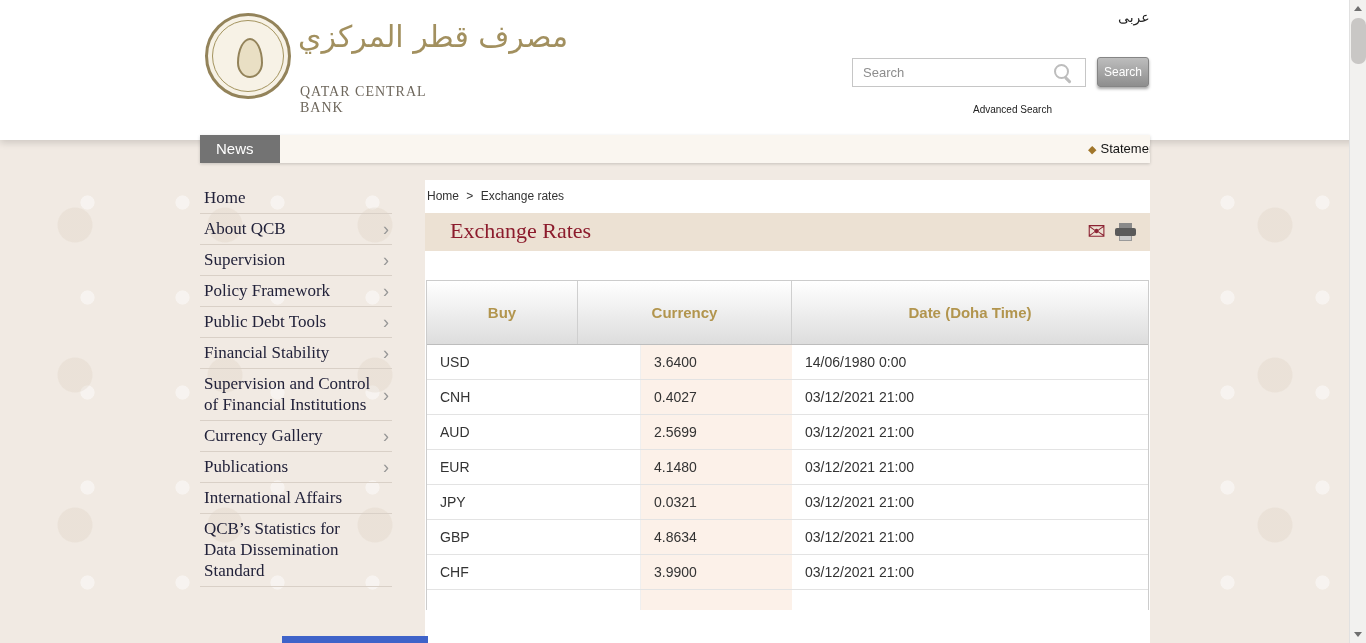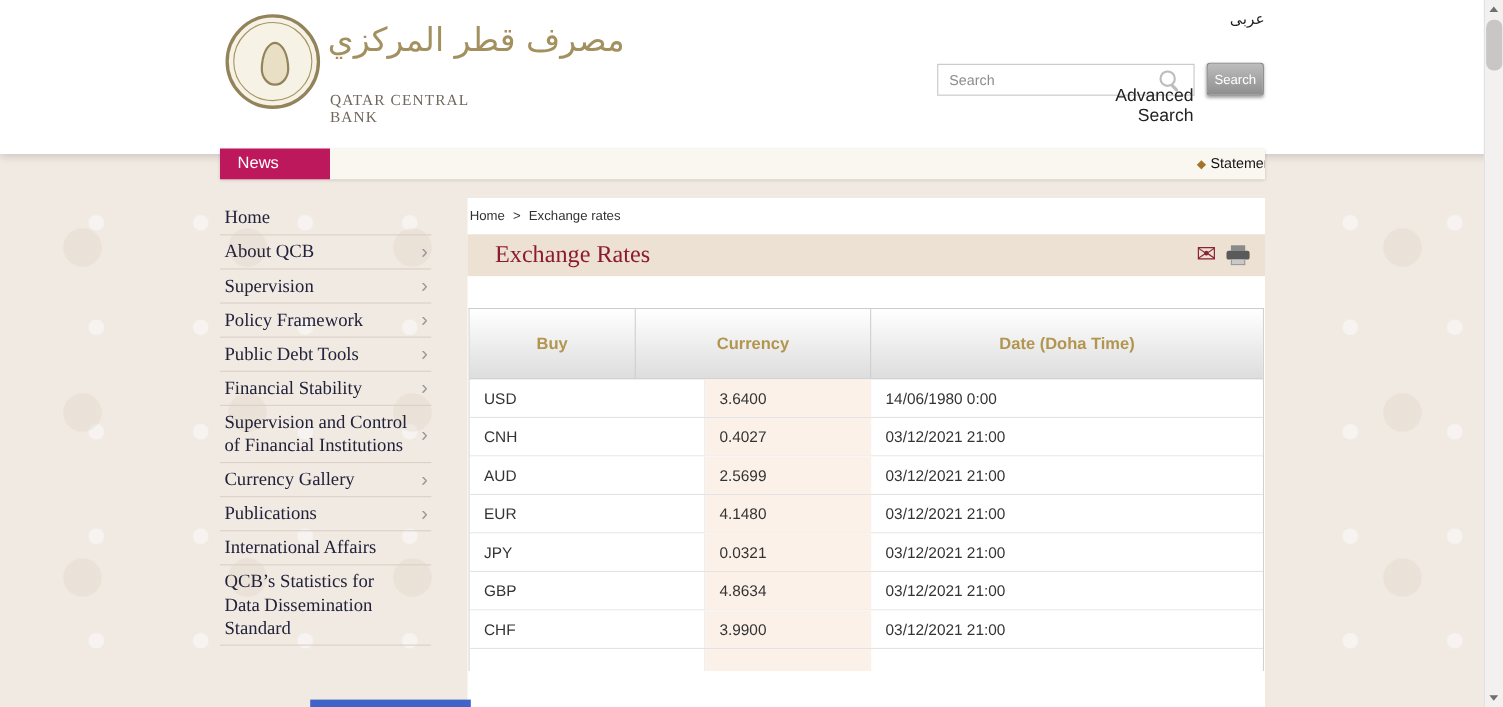--- a/index.html
+++ b/index.html
@@ -62,32 +62,32 @@
     content:""; position:absolute; left:14px; top:14px; width:8px; height:3px;
     background:#bdbdbd; transform:rotate(45deg); transform-origin:0 0; border-radius:2px;
   }
   .search-button {
     position:absolute; left:1097px; top:57px; width:52px; height:30px;
     background:linear-gradient(#bdbdbd, #8e8e8e); color:#ffffff;
     font-size:12px; border:1px solid #858585; border-radius:3px;
     box-shadow:0 2px 3px rgba(0,0,0,0.35); cursor:pointer;
   }
   .advanced-search {
-    position:absolute; left:973px; top:79px; width:112px; text-align:right;
-    font-size:16px; color:#222; cursor:pointer;
+    position:absolute; left:973px; top:104px; width:112px; text-align:left;
+    font-size:10px; color:#222; cursor:pointer;
   }
 
   
   .news-band {
     position:absolute; left:200px; top:135px; width:950px; height:28px;
     background:#faf6f0; box-shadow:0 1px 3px rgba(0,0,0,0.18);
   }
   .news-tab {
-    position:absolute; left:0; top:0; width:100px; height:28px;
-    background:#be185d; color:#fff; font-size:15px; line-height:28px;
+    position:absolute; left:0; top:0; width:80px; height:28px;
+    background:#737373; color:#fff; font-size:15px; line-height:28px;
     padding-left:16px; cursor:pointer;
   }
   .news-ticker {
     position:absolute; right:0; top:0; height:28px; line-height:28px; width:62px;
     overflow:hidden; white-space:nowrap; font-size:13px; color:#141414; cursor:pointer;
   }
   .ticker-diamond { color:#a1762a; font-size:11px; margin-right:4px; }
 
   
   .sidebar { position:absolute; left:200px; top:183px; width:192px; font-family:"Liberation Serif", serif; }

